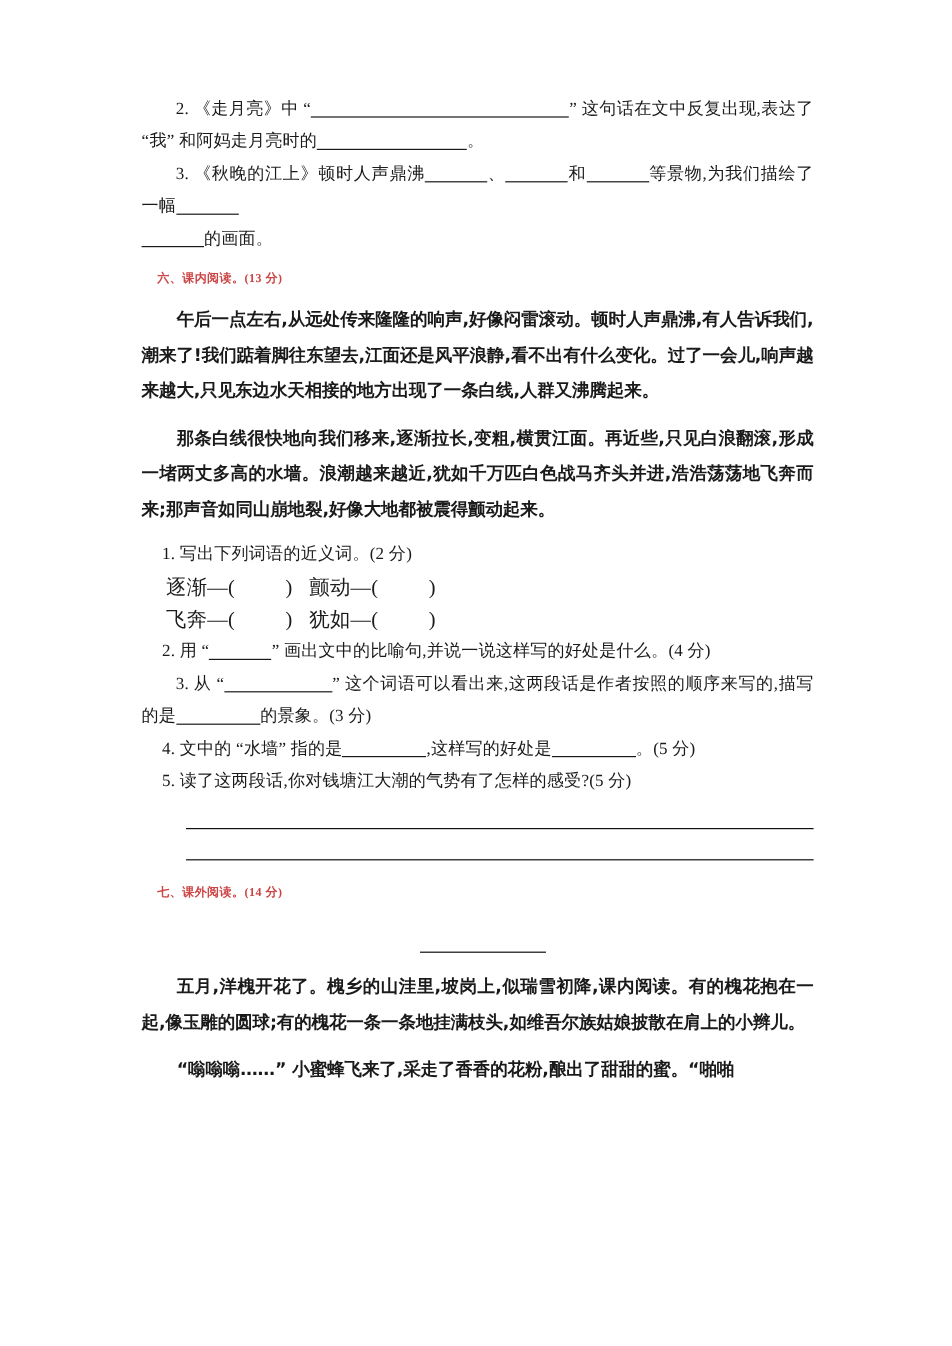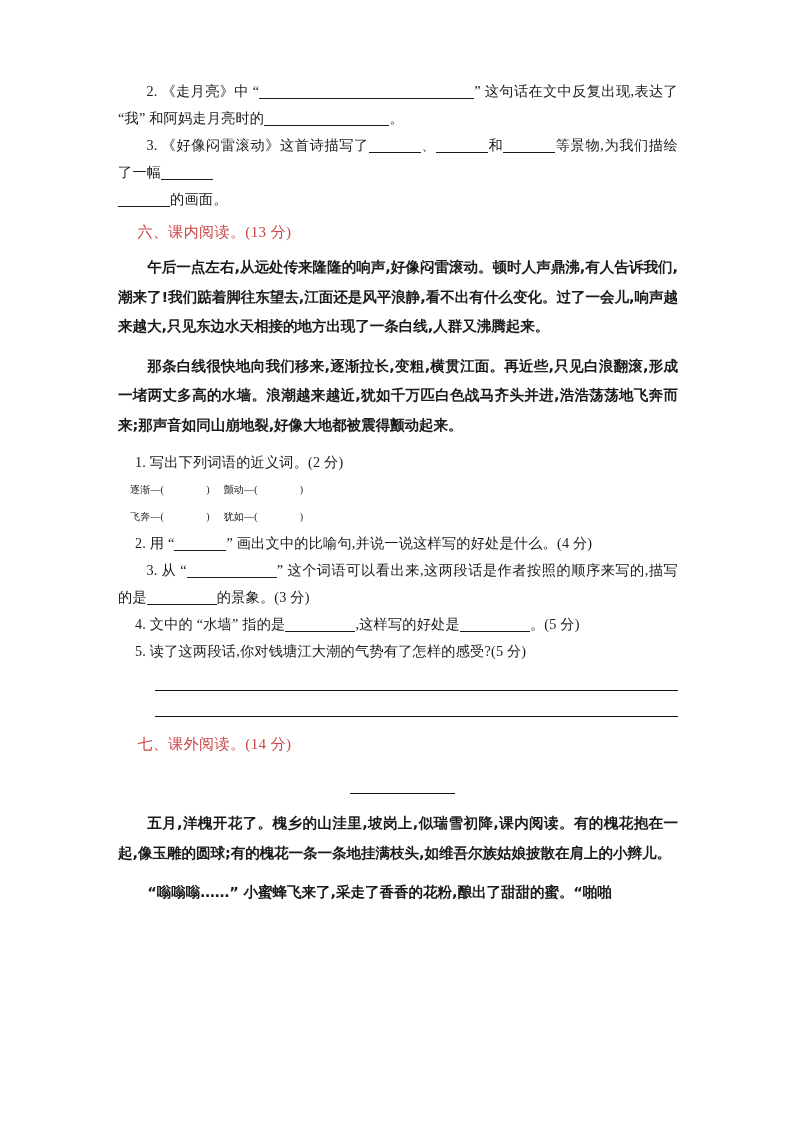--- a/index.html
+++ b/index.html
@@ -49,22 +49,22 @@
     font-weight: 700;
     text-indent: 2em;
     text-align: justify;
     text-justify: inter-ideograph;
     letter-spacing: -0.1px;
     margin: 0;
   }
 
   .section-head {
     color: #cc4444;
-    font-size: 15px;
-    font-weight: 400;
+    font-size: 10px;
+    font-weight: 700;
     line-height: 27px;
     text-indent: 1.3em;
     letter-spacing: 0.4px;
     font-family: "Liberation Serif", "DejaVu Serif", serif;
   }
 
   
   .blank {
     display: inline-block;
     border-bottom: 1.1px solid #1a1a1a;
@@ -101,21 +101,21 @@
   }
   .title-blank {
     display: inline-block;
     border-bottom: 1.4px solid #111;
     width: 105px;
     height: 13px;
     margin-left: 8px;
   }
 
   .syn-row {
-    font-size: 10px;
+    font-size: 17px;
     line-height: 27px;
     text-indent: 1.2em;
     letter-spacing: 0.2px;
   }
   .syn-gap { display: inline-block; width: 14px; }
   .paren-gap { display: inline-block; width: 42px; }
 
   .vgap-6 { height: 6px; }
   .vgap-10 { height: 10px; }
   .vgap-14 { height: 14px; }
@@ -132,21 +132,21 @@
     <div class="vgap-28"></div>
     <div class="vgap-22"></div>
 
     <div class="q-line indent">
       <span>2.</span>
       <span>《走月亮》中 “</span><span class="blank b-huge"></span><span>” 这句话在文中反复出现,表达了 “我” 和阿妈走月亮时的</span><span class="blank b-xl"></span><span>。</span>
     </div>
 
     <div class="q-line indent">
       <span>3.</span>
-      <span>《好像闷雷滚动》这首诗描写了</span><span class="blank b-sm"></span><span>、</span><span class="blank b-sm"></span><span>和</span><span class="blank b-sm"></span><span>等景物,为我们描绘了一幅</span><span class="blank b-sm"></span>
+      <span>《秋晚的江上》顿时人声鼎沸</span><span class="blank b-sm"></span><span>、</span><span class="blank b-sm"></span><span>和</span><span class="blank b-sm"></span><span>等景物,为我们描绘了一幅</span><span class="blank b-sm"></span>
     </div>
     <div class="q-line">
       <span class="blank b-sm"></span><span>的画面。</span>
     </div>
 
     <div class="vgap-6"></div>
 
     <div class="section-head">六、课内阅读。(13 分)</div>
 
     <div class="vgap-6"></div>

